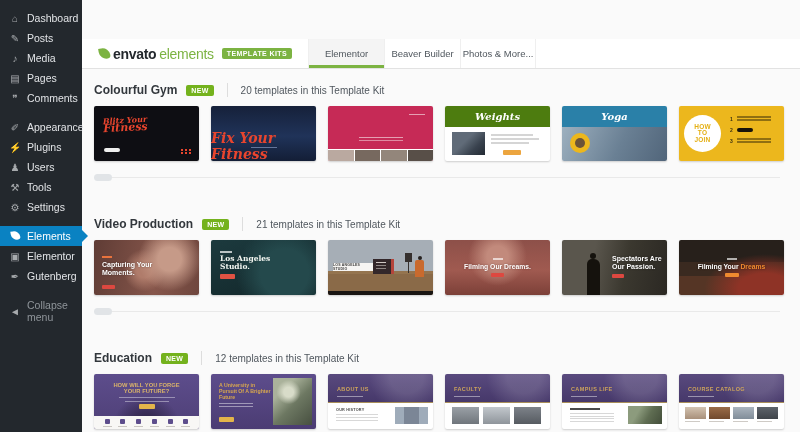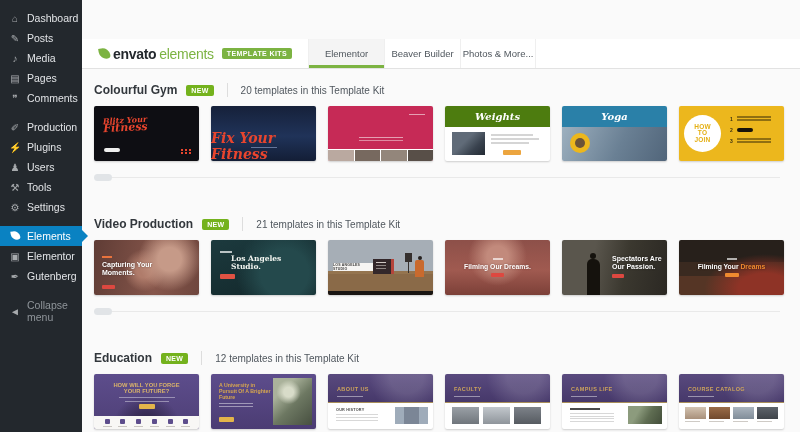--- a/index.html
+++ b/index.html
@@ -90,21 +90,21 @@
 
   
   .b1 { background:radial-gradient(circle at 72% 35%, #c69a88 0 14%, rgba(0,0,0,0) 38%),
                   radial-gradient(circle at 48% 55%, #b07c6b 0 12%, rgba(0,0,0,0) 34%),
                   linear-gradient(100deg,#5f3c35,#86564b 60%,#6e463d); }
   .b1-tag { position:absolute; left:8px; top:16px; width:10px; height:2px; background:#e8733d; }
   .b1-t { position:absolute; left:8px; top:21px; color:#fff; font-weight:bold; font-size:7px; line-height:7.5px; text-shadow:0 0 2px rgba(0,0,0,.45); }
   .b1-btn { position:absolute; left:8px; bottom:6px; width:13px; height:4px; background:#dd4840; border-radius:1px; }
   .b2 { background:radial-gradient(circle at 70% 60%, #24494c 0 30%, rgba(0,0,0,0) 60%), linear-gradient(160deg,#1c3a3e,#122629); }
   .b2-tag { position:absolute; left:9px; top:11px; width:12px; height:1.5px; background:rgba(255,255,255,.7); }
-  .b2-t { position:absolute; left:20px; top:15px; color:#f2f5f0; font-family:"DejaVu Serif",serif; font-weight:bold; font-size:7.5px; line-height:8px; }
+  .b2-t { position:absolute; left:9px; top:15px; color:#f2f5f0; font-family:"DejaVu Serif",serif; font-weight:bold; font-size:7.5px; line-height:8px; }
   .b2-btn { position:absolute; left:9px; top:34px; width:15px; height:5px; background:#e05243; border-radius:1px; }
   .b3 { background:linear-gradient(#a6aeb6 0 57%, #94744f 57% 62%, #8a6a48 62% 100%); }
   .b3-bar { position:absolute; left:5px; top:23px; width:40px; height:8px; background:#f6f5f3; display:flex; align-items:center; justify-content:center;
             font-size:3.5px; font-weight:bold; color:#3a3a3a; letter-spacing:.2px; }
   .b3-panel { position:absolute; left:45px; top:19px; width:21px; height:15px; background:#33272a; border-right:3px solid #b5453c; }
   .b3-panel::before { content:""; position:absolute; left:3px; top:3px; width:10px; height:1px; background:#cfc7c4; box-shadow:0 3px #8d8583, 0 6px #8d8583; }
   .b3-p { position:absolute; right:9px; top:20px; width:9px; height:17px; background:#c96a2e; border-radius:2px 2px 0 0; }
   .b3-p::before { content:""; position:absolute; top:-4px; left:2.5px; width:4px; height:4px; border-radius:50%; background:#272220; }
   .b3-cam { position:absolute; right:21px; top:13px; width:7px; height:9px; background:#35302e; }
   .b3-cam::after { content:""; position:absolute; left:3px; top:9px; width:1px; height:11px; background:#35302e; }
@@ -186,21 +186,21 @@
   <div class="sb-item">
     <span class="ico">▤</span>
     <span>Pages</span>
   </div>
   <div class="sb-item">
     <span class="ico">❞</span>
     <span>Comments</span>
   </div>
   <div class="sb-item gap">
     <span class="ico">✐</span>
-    <span>Production</span>
+    <span>Appearance</span>
   </div>
   <div class="sb-item">
     <span class="ico">⚡</span>
     <span>Plugins</span>
   </div>
   <div class="sb-item">
     <span class="ico">♟</span>
     <span>Users</span>
   </div>
   <div class="sb-item">

